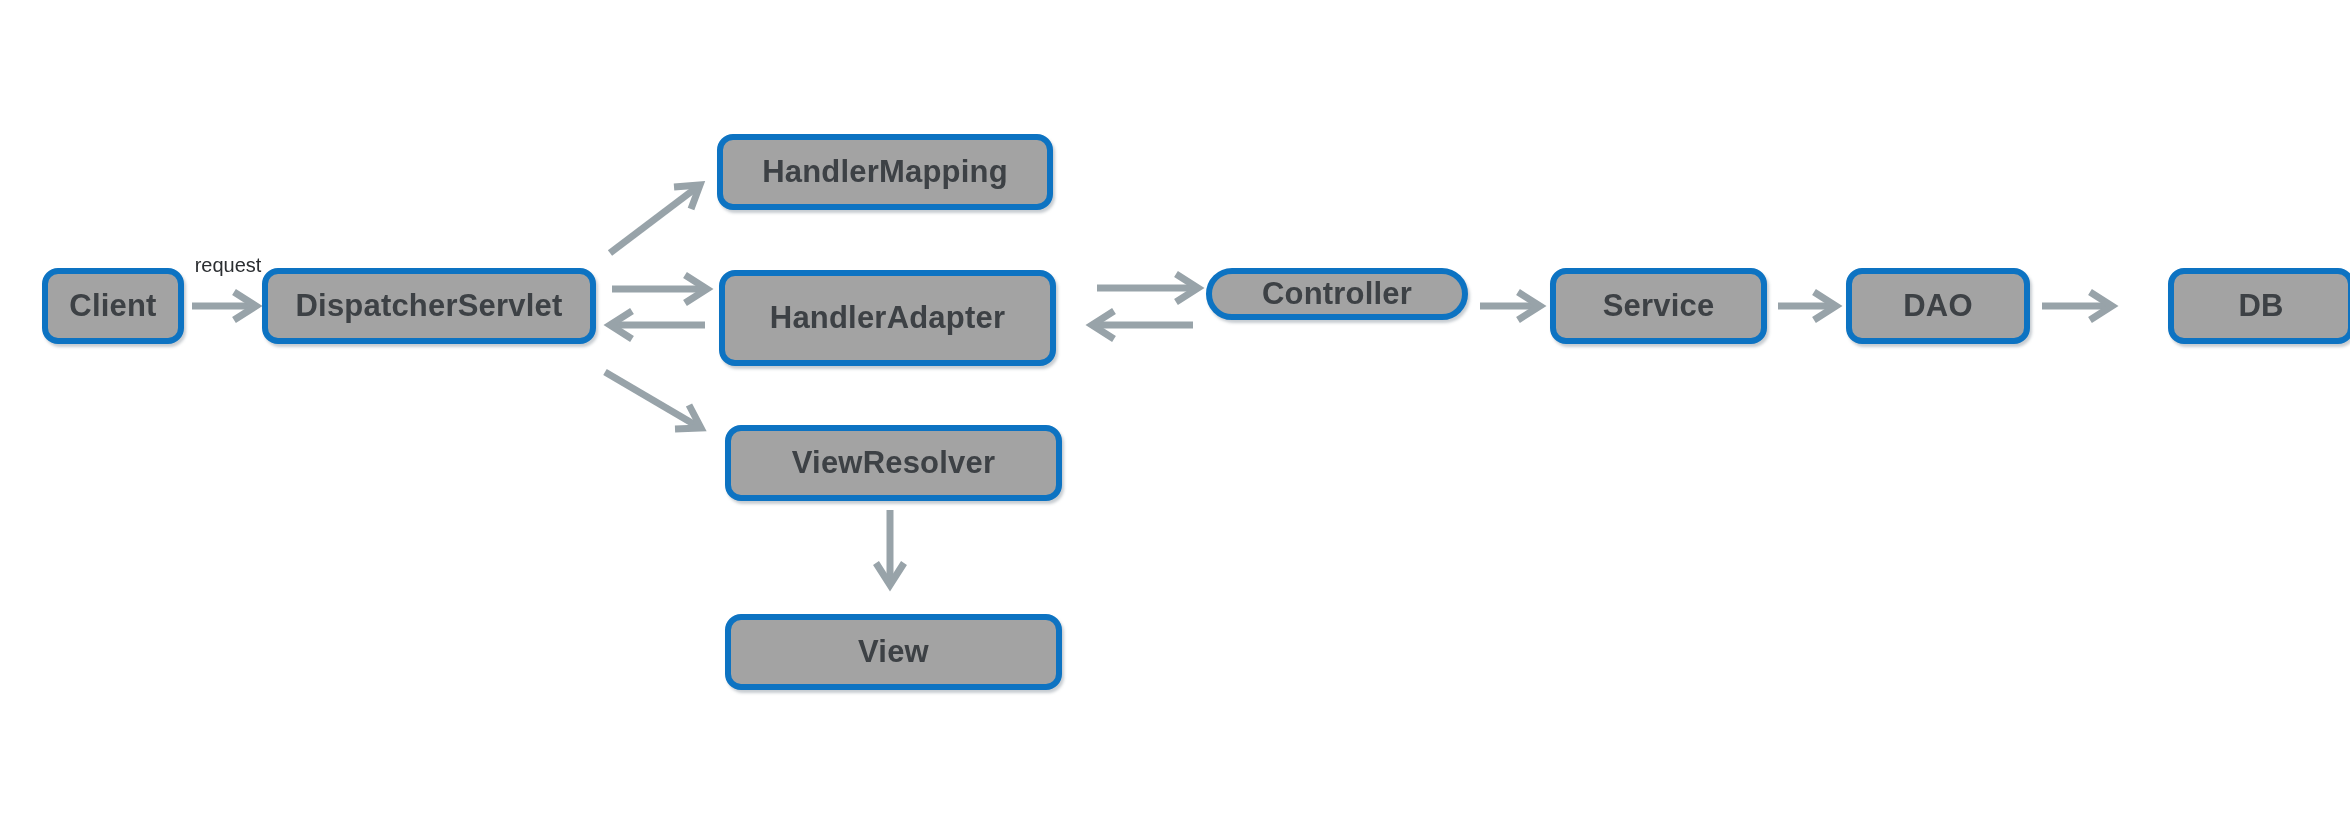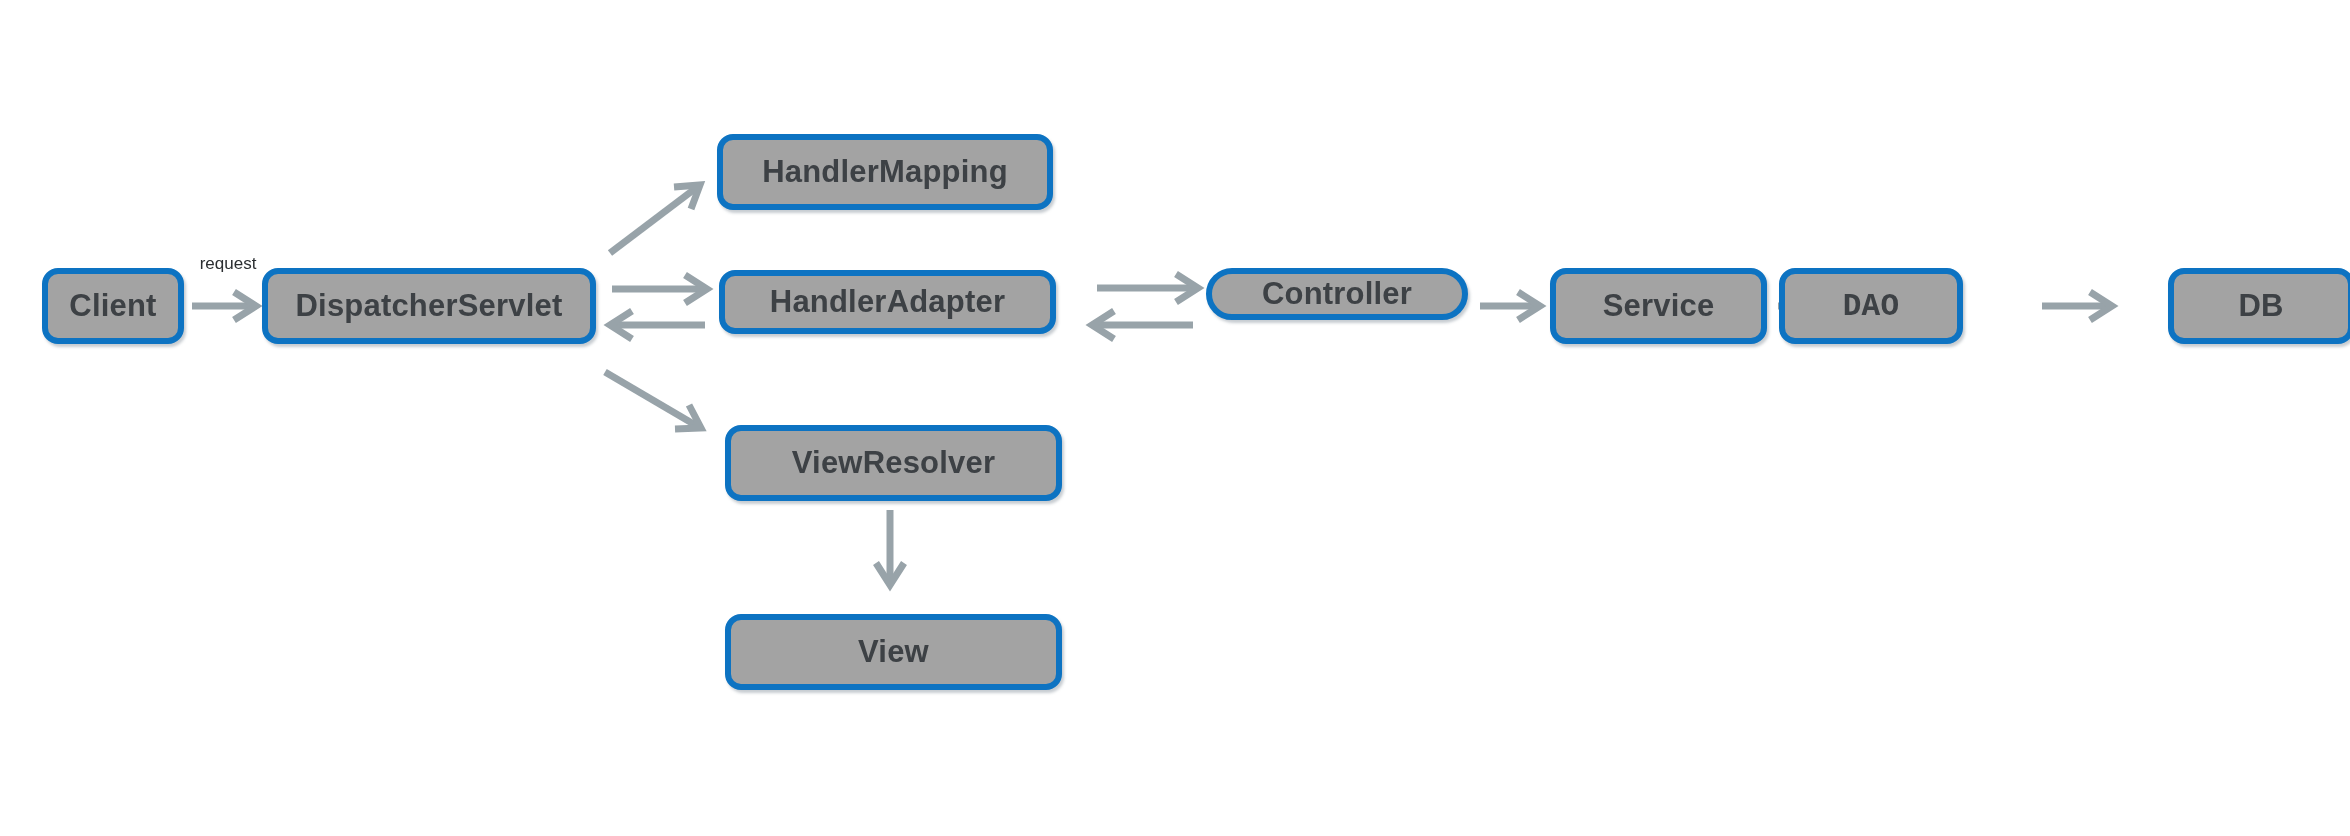--- a/index.html
+++ b/index.html
@@ -28,42 +28,42 @@
     box-shadow: 2px 3px 3px rgba(130, 142, 152, 0.45);
     color: #3d4145;
     font-weight: 700;
     font-size: 31px;
     letter-spacing: 0.2px;
     white-space: nowrap;
   }
   .edge-label {
     position: absolute;
     color: #2b2e31;
-    font-size: 17px;
+    font-size: 20px;
     font-weight: 400;
     white-space: nowrap;
     transform: translateX(-50%);
   }
   .shaft, .head {
     stroke: #98a3a9;
     stroke-width: 7;
     fill: none;
     stroke-linecap: butt;
     stroke-linejoin: miter;
   }
   
   #n-client            { left:   42px; top: 268px; width: 142px; height: 76px; }
   #n-dispatcherservlet { left:  262px; top: 268px; width: 334px; height: 76px; }
   #n-handlermapping    { left:  717px; top: 134px; width: 336px; height: 76px; }
-  #n-handleradapter    { left:  719px; top: 270px; width: 337px; height: 64px; }
+  #n-handleradapter    { left:  719px; top: 270px; width: 337px; height: 96px; }
   #n-viewresolver      { left:  725px; top: 425px; width: 337px; height: 76px; }
   #n-view              { left:  725px; top: 614px; width: 337px; height: 76px; }
   #n-controller        { left: 1206px; top: 268px; width: 262px; height: 52px; border-radius: 27px; }
   #n-service           { left: 1550px; top: 268px; width: 217px; height: 76px; }
-  #n-dao               { left: 1779px; top: 268px; width: 184px; height: 76px; font-family: Liberation Mono, monospace; }
+  #n-dao               { left: 1846px; top: 268px; width: 184px; height: 76px; }
   #n-db                { left: 2124px; top: 268px; width: 186px; height: 76px; margin-left: 44px; }
   #lbl-request         { left:  228px; top: 254px; }
 </style>
 </head>
 <body>
 
 <div class="stage">
 
   <svg class="edges-layer" viewBox="0 0 2350 836">
 

